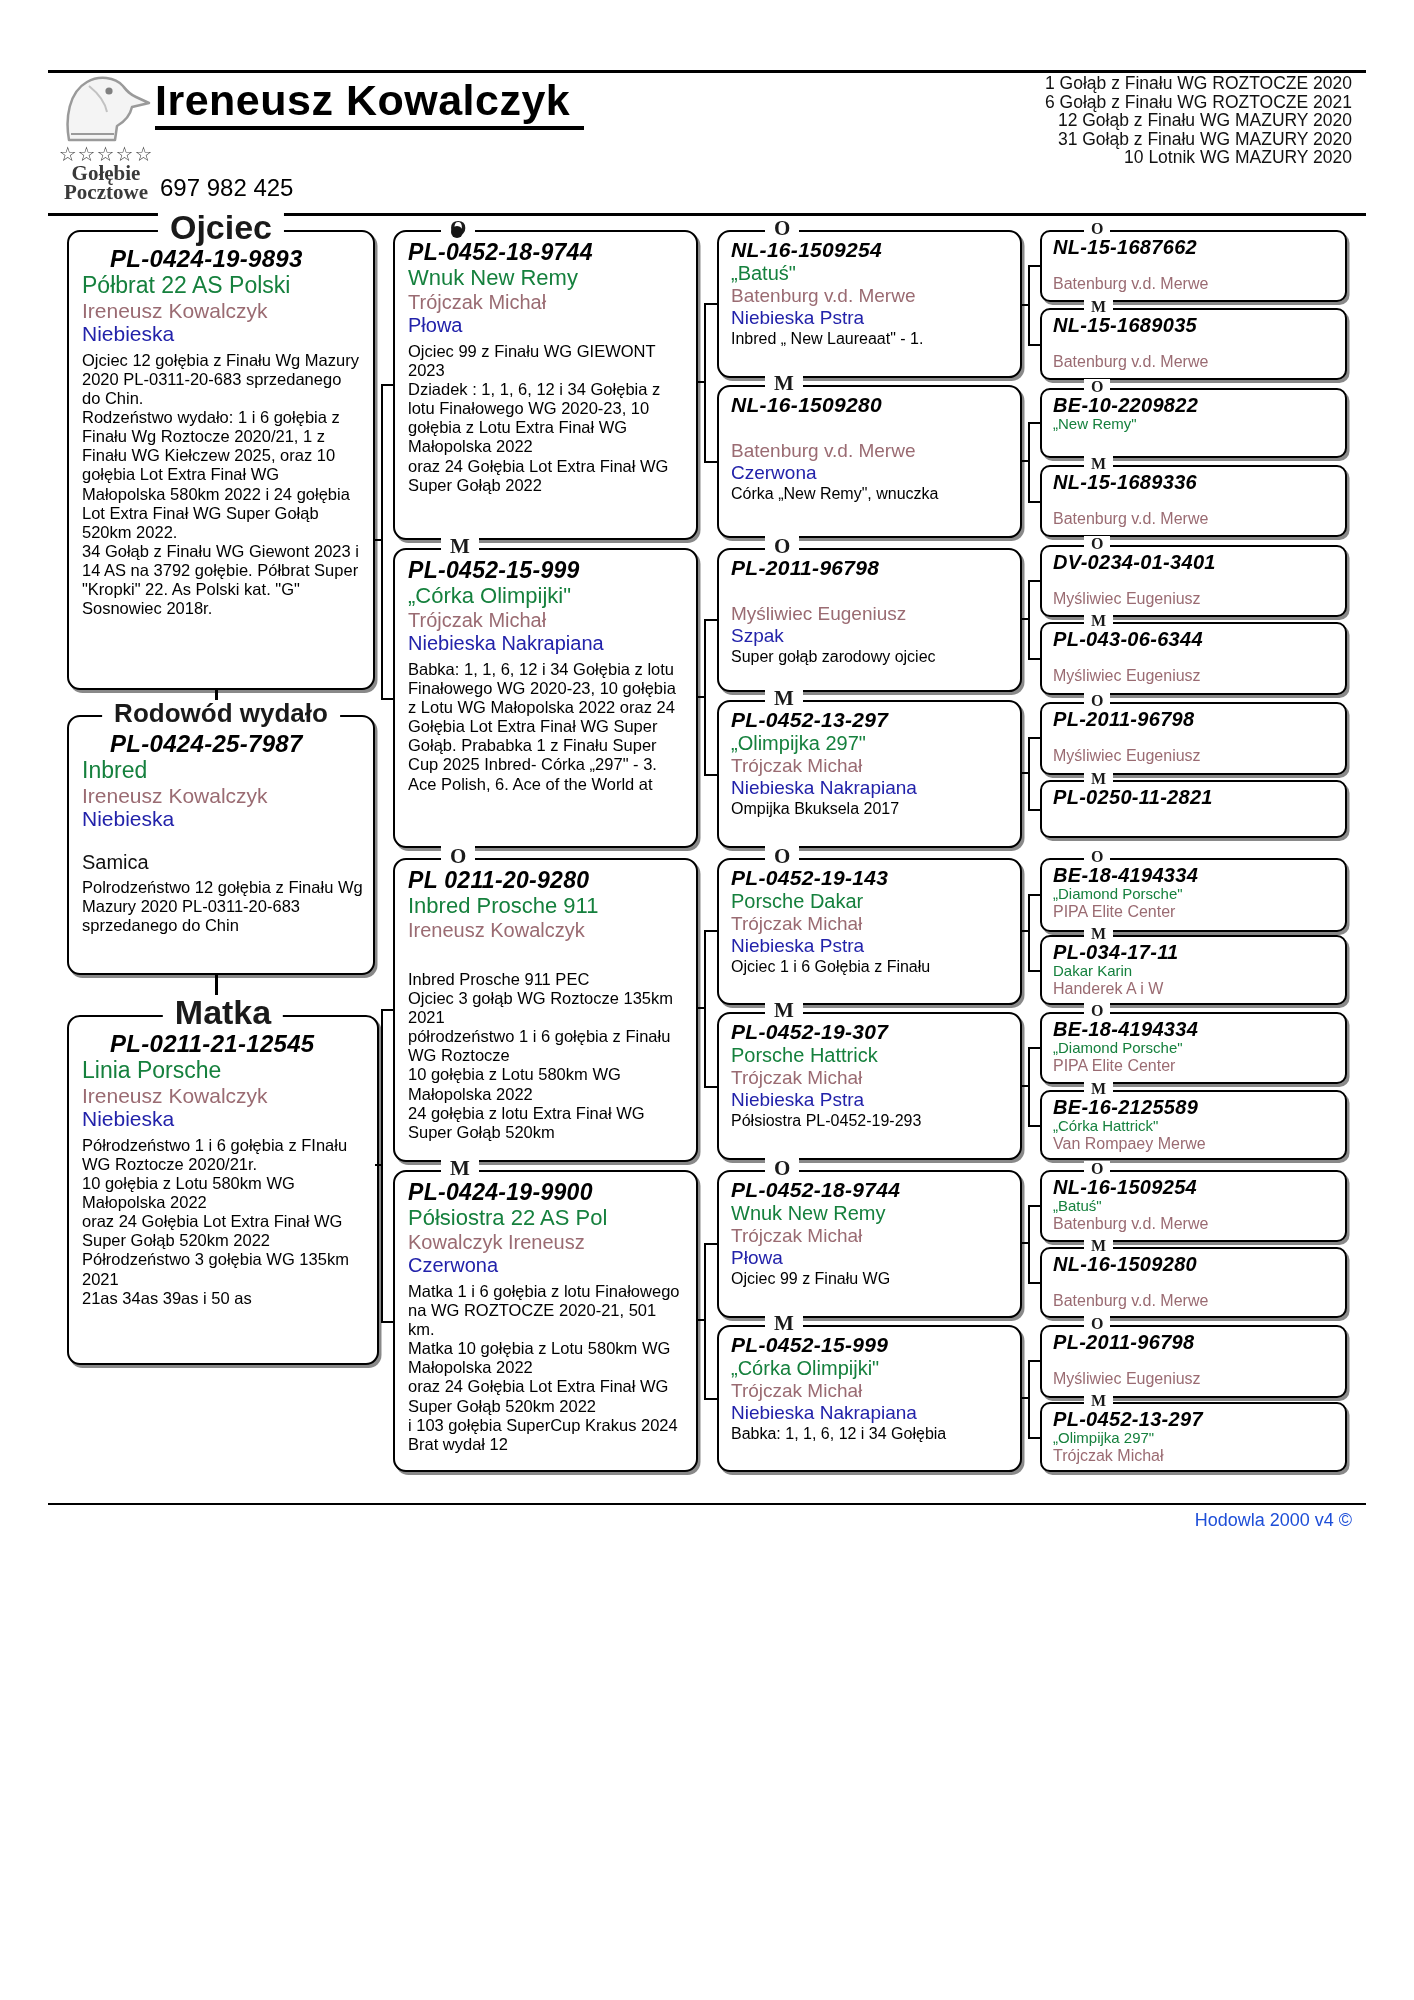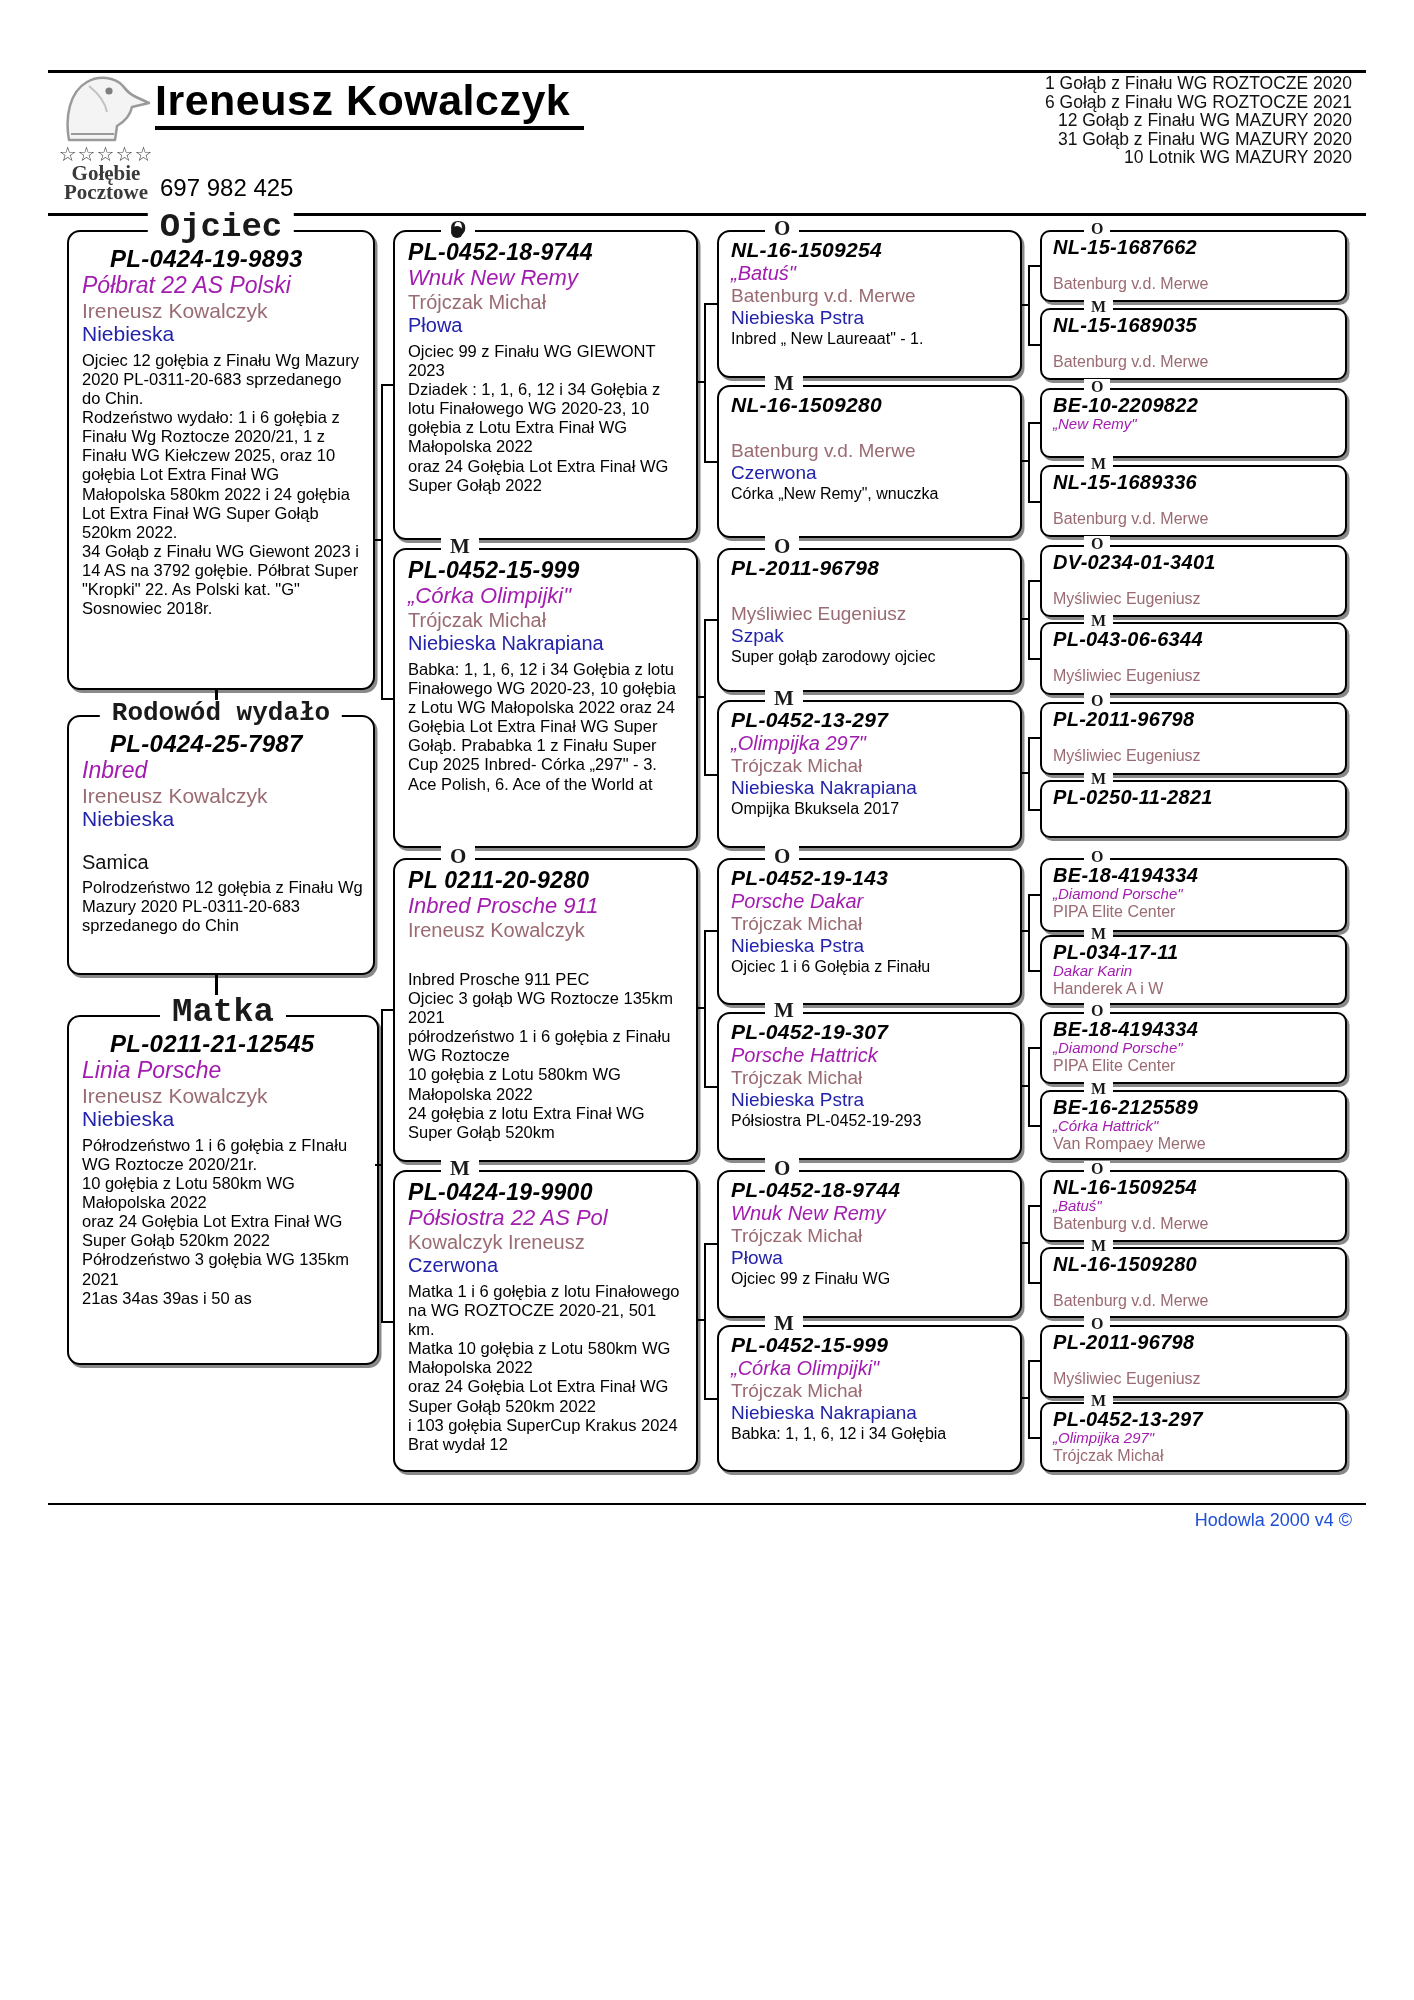--- a/index.html
+++ b/index.html
@@ -26,31 +26,31 @@
   
   .pbox {
     position:absolute; box-sizing:border-box; background:#fff;
     border:2px solid #000; border-radius:13px;
     box-shadow:2.5px 3px 0 rgba(40,40,40,.55);
     padding:8px 10px 6px 13px;
   }
   .btitle {
     position:absolute; top:-22px; left:50%; transform:translateX(-50%);
     background:#fff; padding:0 12px; white-space:nowrap;
-    font-family:Liberation Mono, monospace; font-weight:bold; font-size:34px; line-height:1; color:#1a1a1a;
+    font-family:Liberation Sans, sans-serif; font-weight:bold; font-size:34px; line-height:1; color:#1a1a1a;
   }
   .btitle.small { font-size:26px; top:-17px; }
   .sexlab {
     position:absolute; top:-14px; left:46px; background:#fff; padding:0 9px;
     font-family:"Liberation Serif", serif; font-weight:bold; font-size:21px; line-height:1; color:#1a1a1a;
   }
   .pin { position:absolute; top:-6px; left:56px; width:12px; height:12px; background:#151515; border-radius:50%; }
 
   .bid   { font-weight:bold; font-style:italic; font-size:23px; line-height:1.12; letter-spacing:0.3px; color:#000; }
-  .bname { font-size:22px; line-height:1.12; min-height:25px; color:#a21caf;font-style:italic; }
+  .bname { font-size:22px; line-height:1.12; min-height:25px; color:#15803d; }
   .bbreeder { font-size:20px; line-height:1.12; min-height:23px; color:#9a6b72; }
   .bcolor { font-size:20px; line-height:1.12; min-height:23px; color:#2222aa; margin-bottom:5px; }
   .bsex { font-size:20px; line-height:1.15; color:#111;margin-top:20px; }
   .bdesc { font-size:16.5px; line-height:1.16; color:#000; white-space:pre-line; }
 
   .c1 { padding-top:14px; }
   .c1 .bid { font-size:24px;margin-left:28px; }
   .c1 .bname { font-size:23px; }
   .c1 .bbreeder, .c1 .bcolor { font-size:21px; }
   .c1 .bdesc { margin-top:4px; }

